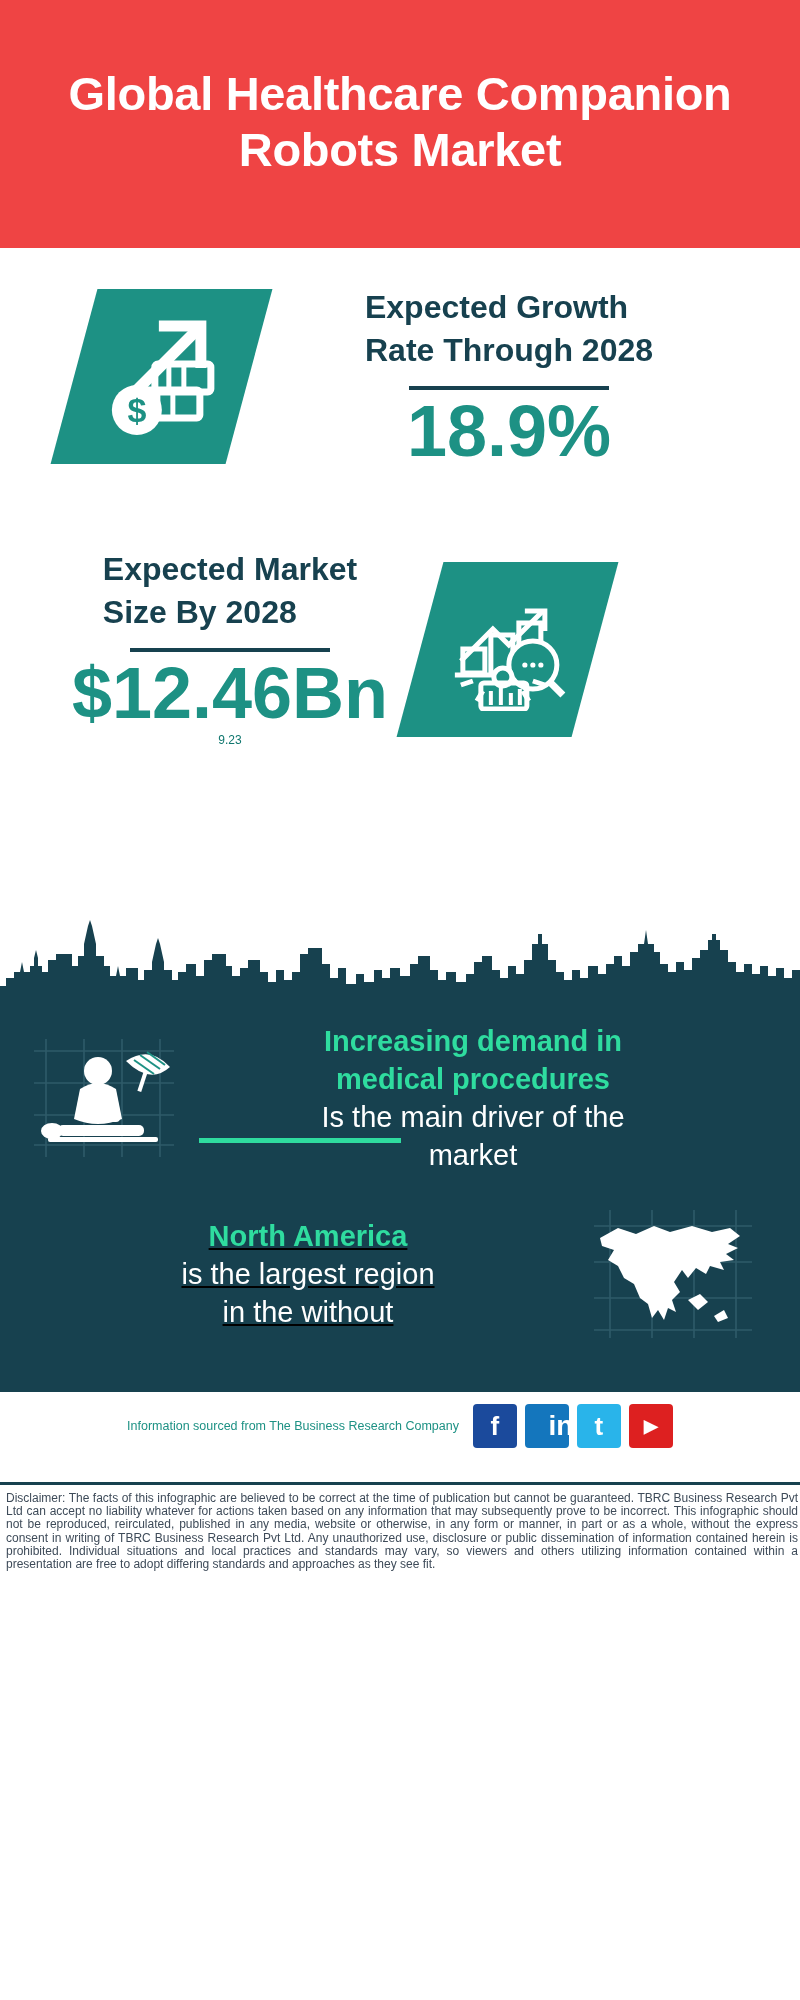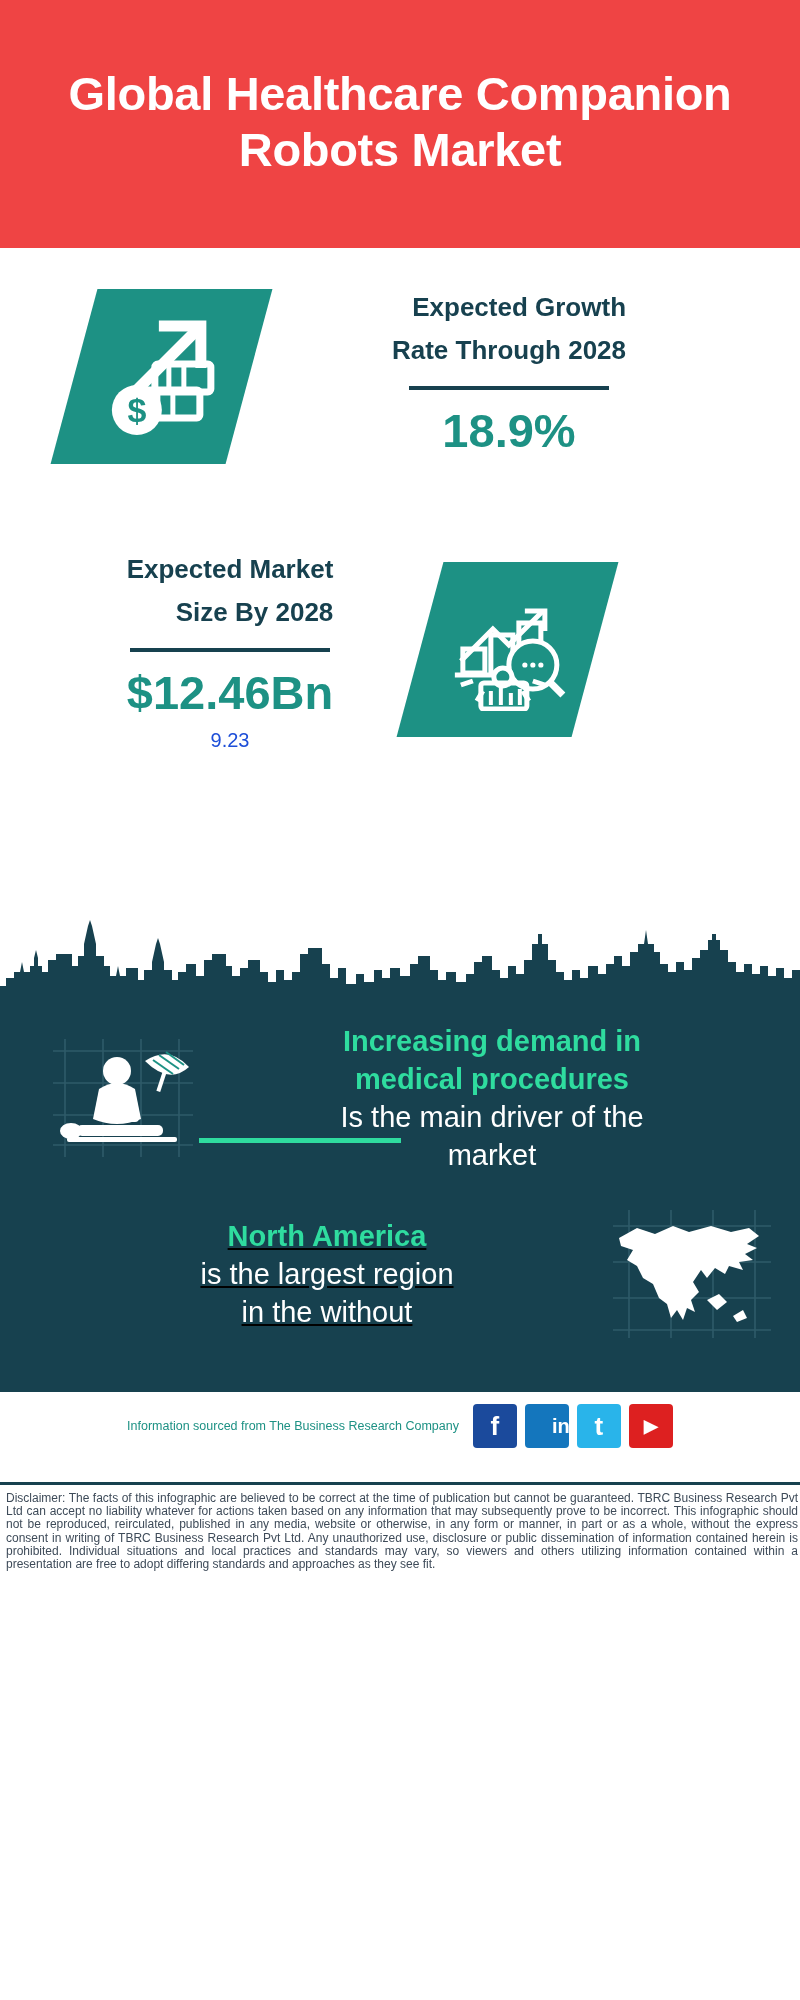--- a/index.html
+++ b/index.html
@@ -38,55 +38,54 @@
     width: 175px; height: 175px;
     transform: skewX(-15deg);
     display: flex; align-items: center; justify-content: center;
     flex: none;
   }
   .para > svg { transform: skewX(15deg); }
 
   .statblock { display:flex; flex-direction:column; align-items:center; }
   .statlabel {
     color: #17414f;
-    font-size: 26px;
+    font-size: 32px;
     line-height: 43px;
     font-weight: bold;
-    text-align: right;
+    text-align: left;
     white-space: pre-line;
   }
   .rule { width: 200px; height: 4px; background: #17414f; margin: 14px 0 6px; }
   .statvalue {
     color: #1d9184;
-    font-size: 47px;
+    font-size: 72px;
     line-height: 70px;
     font-weight: bold;
     text-align: center;
   }
   .subvalue {
-    color: #1d4ed8; font-size: 20px; line-height: 20px;
+    color: #0f766e; font-size: 12px; line-height: 20px;
     text-align: center; font-weight: normal; margin-top: 2px;
   }
 
   
   .row1 { left: 0; top: 38px; width: 800px; justify-content: flex-start; }
   .row1 .para { margin-left: 74px; }
   .row1 .statblock { margin-left: 60px; width: 400px; }
 
   
   .row2 { left: 0; top: 300px; width: 800px; }
   .row2 .statblock { margin-left: 60px; width: 340px; }
   .row2 .para { margin-left: 20px; }
 
   
   .darkpanel {
     position: absolute; top: 1008px; left: 0;
     width: 800px; height: 384px;
     background: #17414f;
-    padding-left: 19px;
   }
   .skyline { position:absolute; top: -88px; left:0; width:800px; height:92px; }
   .dark-inner { position: relative; width: 100%; height: 100%; }
 
   .factrow { position:absolute; display:flex; align-items:center; }
   .facticon {
     width: 150px; height: 130px; flex: none;
     position: relative;
   }
   .facttext { text-align:center; }
@@ -299,21 +298,21 @@
 
   <div class="divider"></div>
 
   <div class="footer">
     <div class="footbar">
       <div>
         <div class="footsrc">Information sourced from The Business Research Company</div>
       </div>
       <div class="socials">
         <div class="social fb">f</div>
-        <div class="social li" style="font-size:20px;padding-left:28px;">in</div>
+        <div class="social li" style="font-size:28px;padding-left:28px;">in</div>
         <div class="social tw">t</div>
         <div class="social yt" style="font-size:18px;">▶</div>
       </div>
     </div>
     <div class="discl-sep"></div>
     <div class="disclaimer">Disclaimer: The facts of this infographic are believed to be correct at the time of publication but cannot be guaranteed. TBRC Business Research Pvt Ltd can accept no liability whatever for actions taken based on any information that may subsequently prove to be incorrect. This infographic should not be reproduced, reirculated, published in any media, website or otherwise, in any form or manner, in part or as a whole, without the express consent in writing of TBRC Business Research Pvt Ltd. Any unauthorized use, disclosure or public dissemination of information contained herein is prohibited. Individual situations and local practices and standards may vary, so viewers and others utilizing information contained within a presentation are free to adopt differing standards and approaches as they see fit.</div>
   </div>
 
 </div>
 

